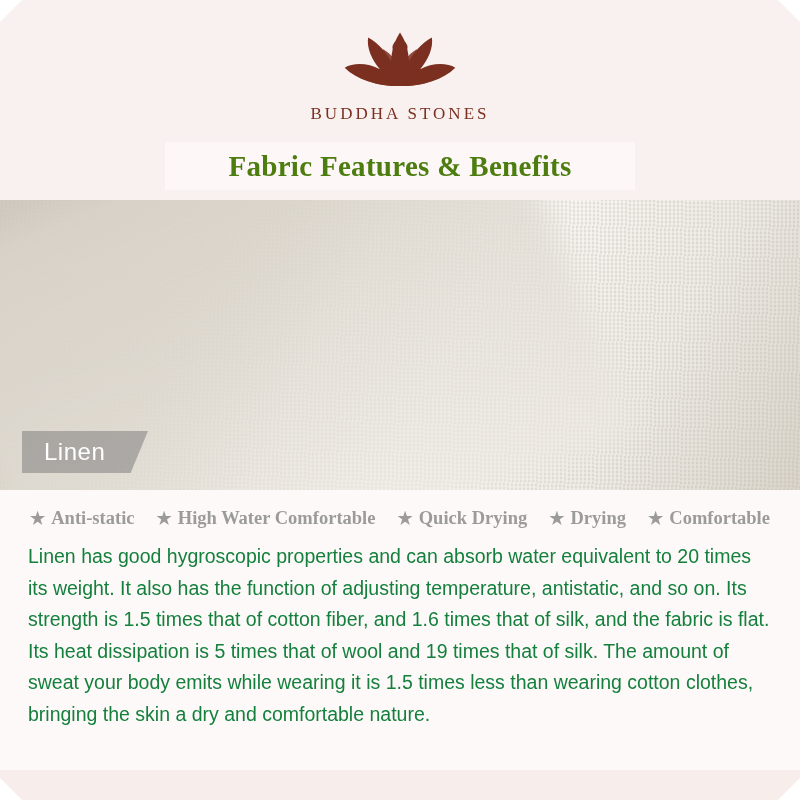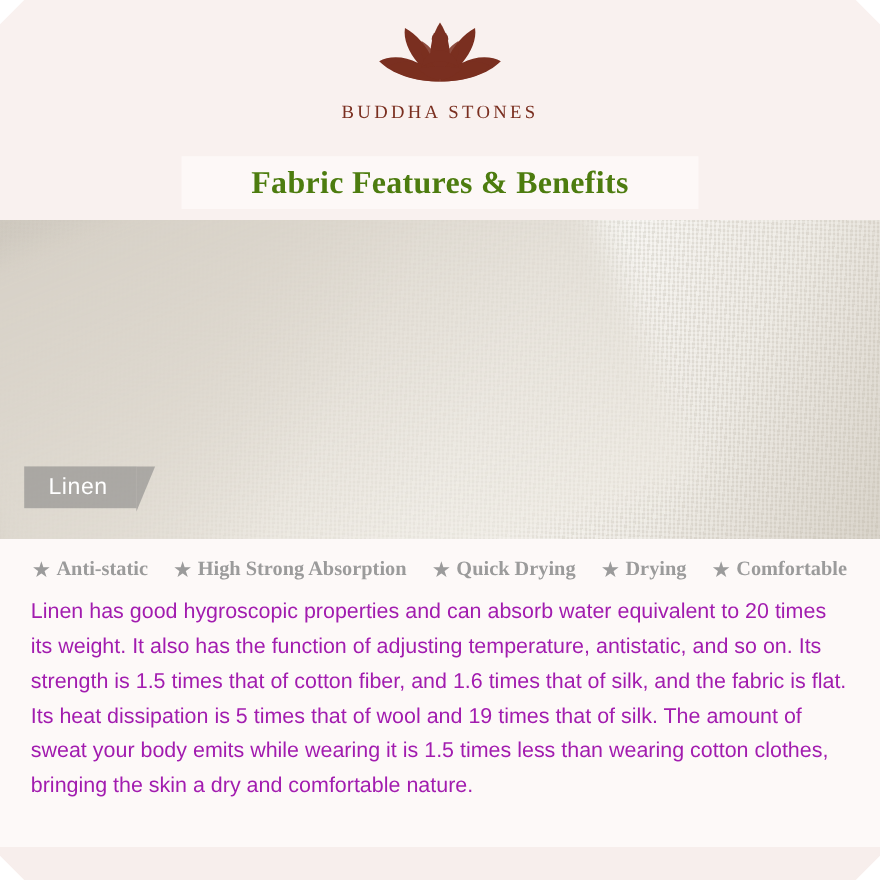--- a/index.html
+++ b/index.html
@@ -25,21 +25,21 @@
   .corner.tr { top: 0; right: 0; border-top: 22px solid #ffffff; border-left: 22px solid transparent; }
   .corner.bl { bottom: 0; left: 0; border-bottom: 22px solid #ffffff; border-right: 22px solid transparent; }
   .corner.br { bottom: 0; right: 0; border-bottom: 22px solid #ffffff; border-left: 22px solid transparent; }
 
   
   .header {
     position: relative;
     height: 200px;
     background: #f9f1ef;
     text-align: center;
-    padding-top: 2px;
+    padding-top: 14px;
   }
   .logo-wrap { display: flex; flex-direction: column; align-items: center; }
   .logo-mark { width: 170px; height: 88px; }
   .brand-name {
     font-family: "Liberation Serif", serif;
     font-size: 17px;
     letter-spacing: 3px;
     color: #7a2f20;
     margin-top: 2px;
   }
@@ -90,25 +90,25 @@
     position: absolute;
     left: -40px; top: -60px;
     width: 620px; height: 420px;
     transform: rotate(-22deg);
     background: linear-gradient(180deg, rgba(216,210,200,.9), rgba(238,234,226,.6));
     filter: blur(14px);
     z-index: 2;
   }
   .photo .label {
     position: absolute;
-    left: 22px; bottom: 28px;
+    left: 22px; bottom: 17px;
     z-index: 4;
     background: rgba(128,128,128,.55);
     color: #ffffff;
-    font-size: 21px;
+    font-size: 24px;
     padding: 7px 26px 7px 22px;
     letter-spacing: .5px;
   }
   .photo .label::after {
     content: "";
     position: absolute;
     right: -17px; top: 0;
     width: 0; height: 0;
     border-left: 17px solid rgba(128,128,128,.55);
     border-bottom: 41px solid transparent;
@@ -131,21 +131,21 @@
     font-weight: bold;
     font-size: 18.5px;
     color: #9b9b9b;
     white-space: nowrap;
   }
   .star { color: #9b9b9b; font-size: 17px; line-height: 1; }
 
   .body-text {
     font-size: 19.5px;
     line-height: 1.62;
-    color: #a21caf;
+    color: #15803d;
     padding: 4px 0 0 0;
   }
 
   .footer-space { height: 40px; background: #fdf9f8; }
 </style>
 </head>
 <body>
 
 <div class="page">
 
@@ -186,21 +186,21 @@
   </div>
 
   <div class="content">
     <div class="features">
       <div class="feature">
         <span class="star">★</span>
         <span>Anti-static</span>
       </div>
       <div class="feature">
         <span class="star">★</span>
-        <span>High Strong Absorption</span>
+        <span>High Water Comfortable</span>
       </div>
       <div class="feature">
         <span class="star">★</span>
         <span>Quick Drying</span>
       </div>
       <div class="feature">
         <span class="star">★</span>
         <span>Drying</span>
       </div>
       <div class="feature">

